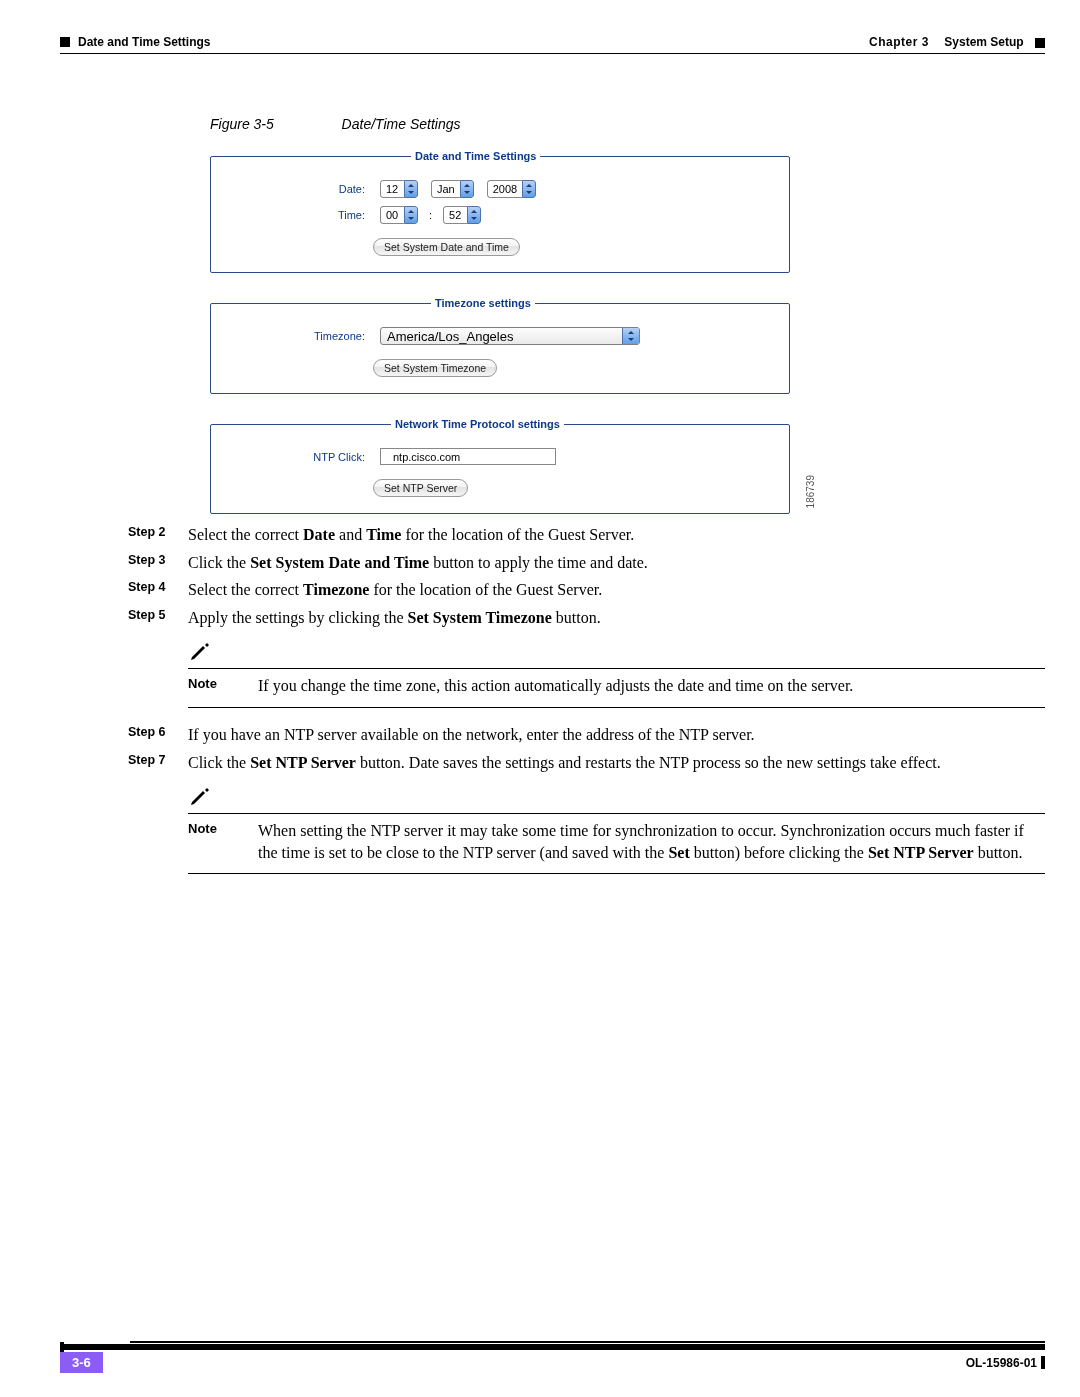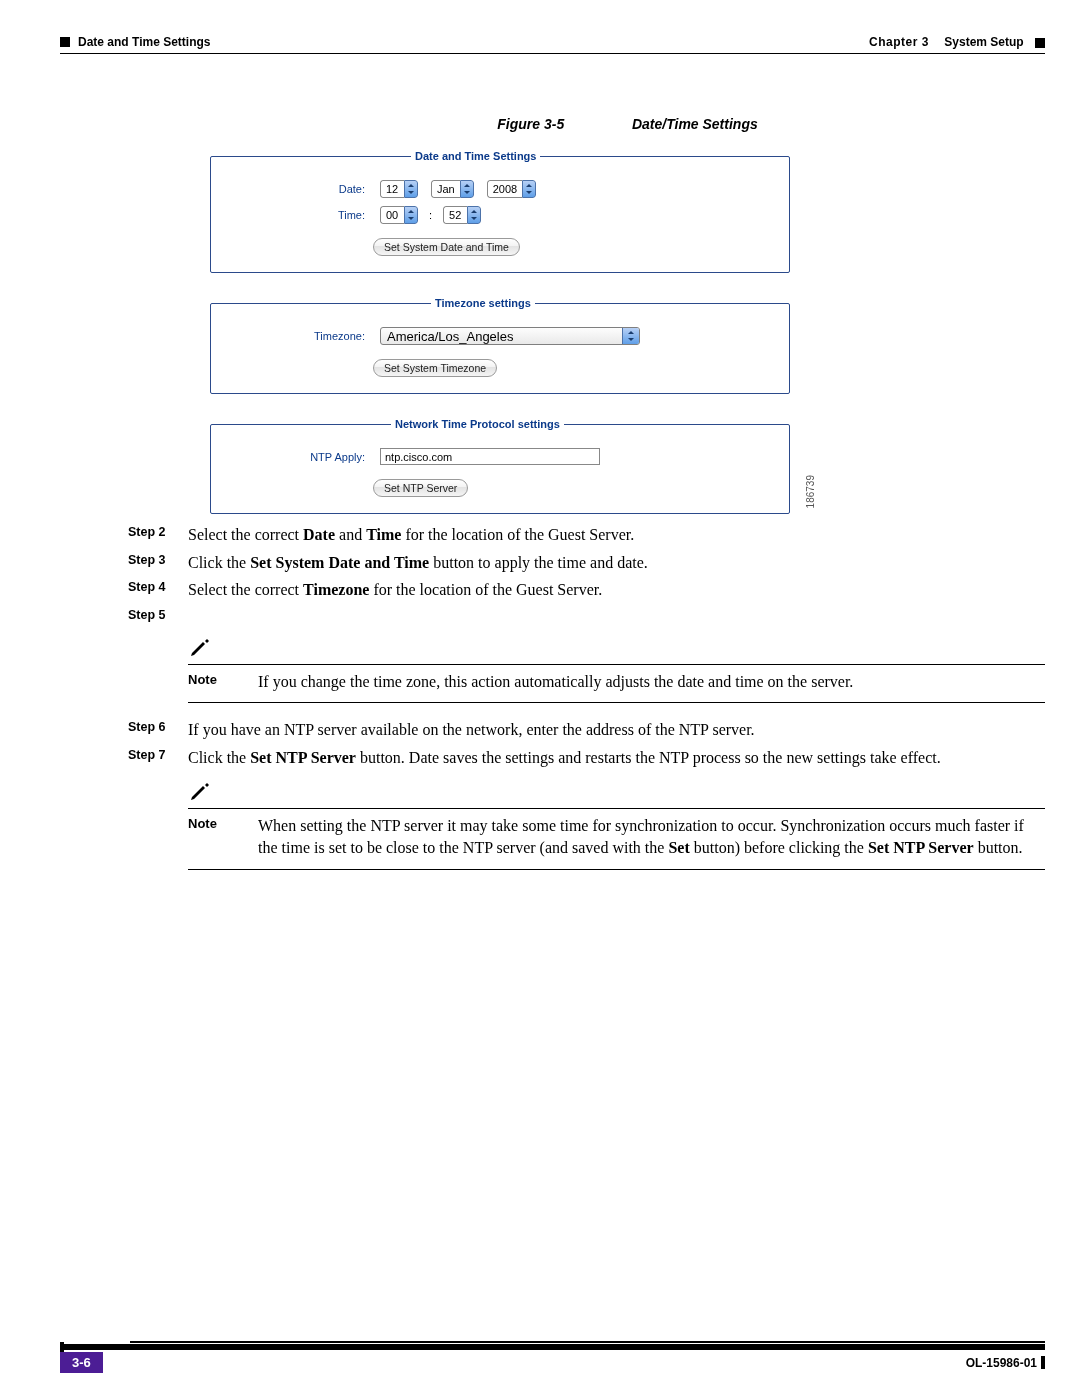--- a/index.html
+++ b/index.html
@@ -33,23 +33,22 @@
   .hdr-rule { height:1px; background:#000; margin-bottom:2px; }
   .hdr-right { text-align:right; }
   .hdr-right .chap { letter-spacing:0.5px; }
   .hdr-right .sys { margin-left:12px; }
 
   
   .figcap {
     font-family: Arial, Helvetica, sans-serif;
     font-size: 14px;
     font-style: italic;
-    font-weight: bold;
+    font-weight: normal;
     margin: 0 0 18px 150px;
-    text-align: center;
   }
   .figcap .gap { display:inline-block; width:60px; }
 
   
   .shot-wrap {
     margin-left: 150px;
     width: 580px;
     position: relative;
     font-family: "Lucida Grande", Arial, sans-serif;
   }
@@ -139,21 +138,21 @@
   }
   .tzsel .cap::before, .tzsel .cap::after {
     content:"";
     position:absolute; left:50%; transform:translateX(-50%);
     width:0;height:0;border-left:3px solid transparent;border-right:3px solid transparent;
   }
   .tzsel .cap::before { top:3px; border-bottom:3px solid #1a3d6e; }
   .tzsel .cap::after { bottom:3px; border-top:3px solid #1a3d6e; }
   .txt-in {
     border:1px solid #888; background:#fff;
-    font-size:11px; padding:2px 4px; width:220px; height:17px;
+    font-size:11px; padding:2px 12px; width:176px; height:17px;
   }
   .imgid {
     position:absolute;
     right:-26px; bottom:6px;
     font-size:10px; color:#555;
     writing-mode: vertical-rl;
     transform: rotate(180deg);
     font-family:Arial,sans-serif;
   }
 
@@ -208,21 +207,21 @@
   .ftr-title {
     font-size:12px; font-weight:bold;
     margin: -2px 0 3px 80px;
   }
   .ftr-row {
     display:flex; justify-content:space-between;
     font-size:12px; font-weight:bold;
     align-items:center;
   }
   .ftr-pg {
-    background:#4c1d95; color:#fff;
+    background:#8b5cf6; color:#fff;
     padding:3px 12px;
     font-size:13px;
   }
   .ftr-doc { display:flex; align-items:center; gap:4px; }
   .ftr-bar { width:4px; height:13px; background:#000; display:inline-block; }
 </style>
 </head>
 <body>
 
 <div class="page">
@@ -290,21 +289,21 @@
           <span>America/Los_Angeles</span>
           <div class="cap"></div>
         </div>
       </div>
       <div class="pushbtn">Set System Timezone</div>
     </fieldset>
 
     <fieldset class="panel" style="margin-bottom:4px;">
       <legend class="c3">Network Time Protocol settings</legend>
       <div class="row">
-        <div class="lbl">NTP Apply:</div>
+        <div class="lbl">NTP Click:</div>
         <input class="txt-in" value="ntp.cisco.com" style="">
       </div>
       <div class="pushbtn">Set NTP Server</div>
     </fieldset>
 
     <div class="imgid">186739</div>
   </div>
 
   <div class="body">
 
@@ -324,20 +323,23 @@
 
     <div class="step">
       <div class="st-lbl">Step 4</div>
       <div class="st-txt">
         <span>Select the correct </span><span class="b">Timezone</span><span> for the location of the Guest Server.</span>
       </div>
     </div>
 
     <div class="step">
       <div class="st-lbl">Step 5</div>
+      <div class="st-txt">
+        <span>Apply the settings by clicking the </span><span class="b">Set System Timezone</span><span> button.</span>
+      </div>
     </div>
 
     <div class="note">
       <svg class="note-ic" viewBox="0 0 24 24">
           <path d="M3 20l3-1 11-11-2-2L4 17l-1 3zm14-15l2 2 2-2-2-2-2 2z" fill="#000"></path>
         </svg>
       <div class="note-rule"></div>
       <div class="note-row">
         <div class="n-lbl">Note</div>
         <div class="n-txt">If you change the time zone, this action automatically adjusts the date and time on the server.</div>

